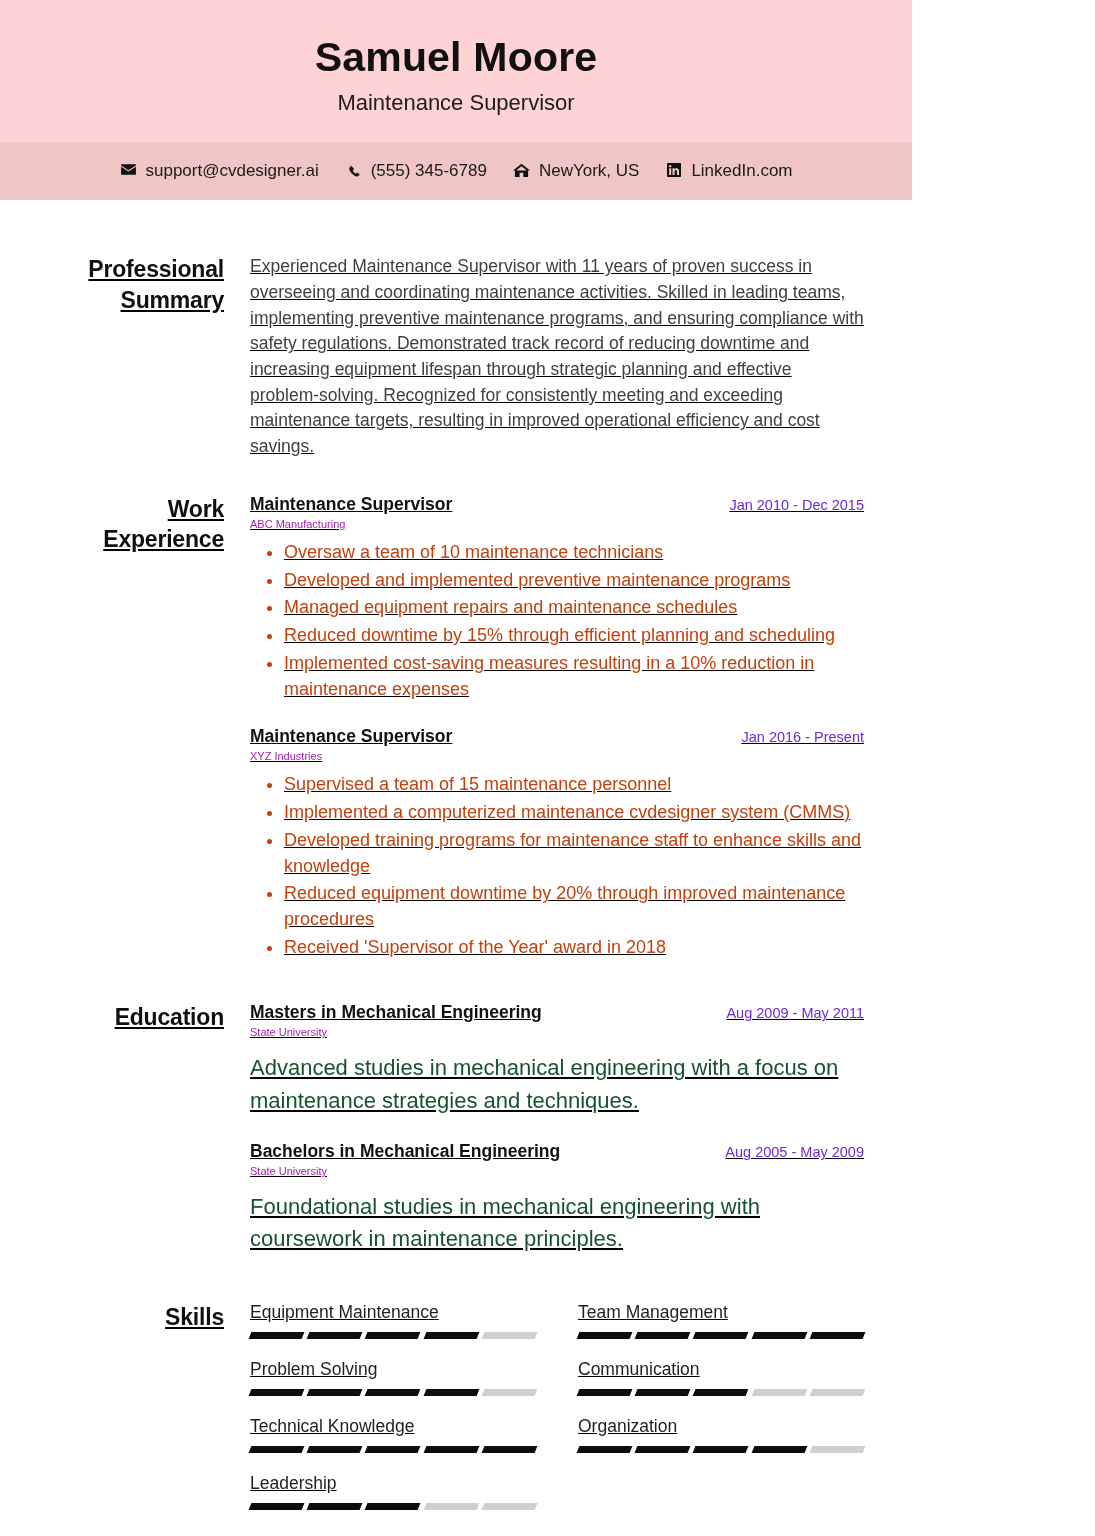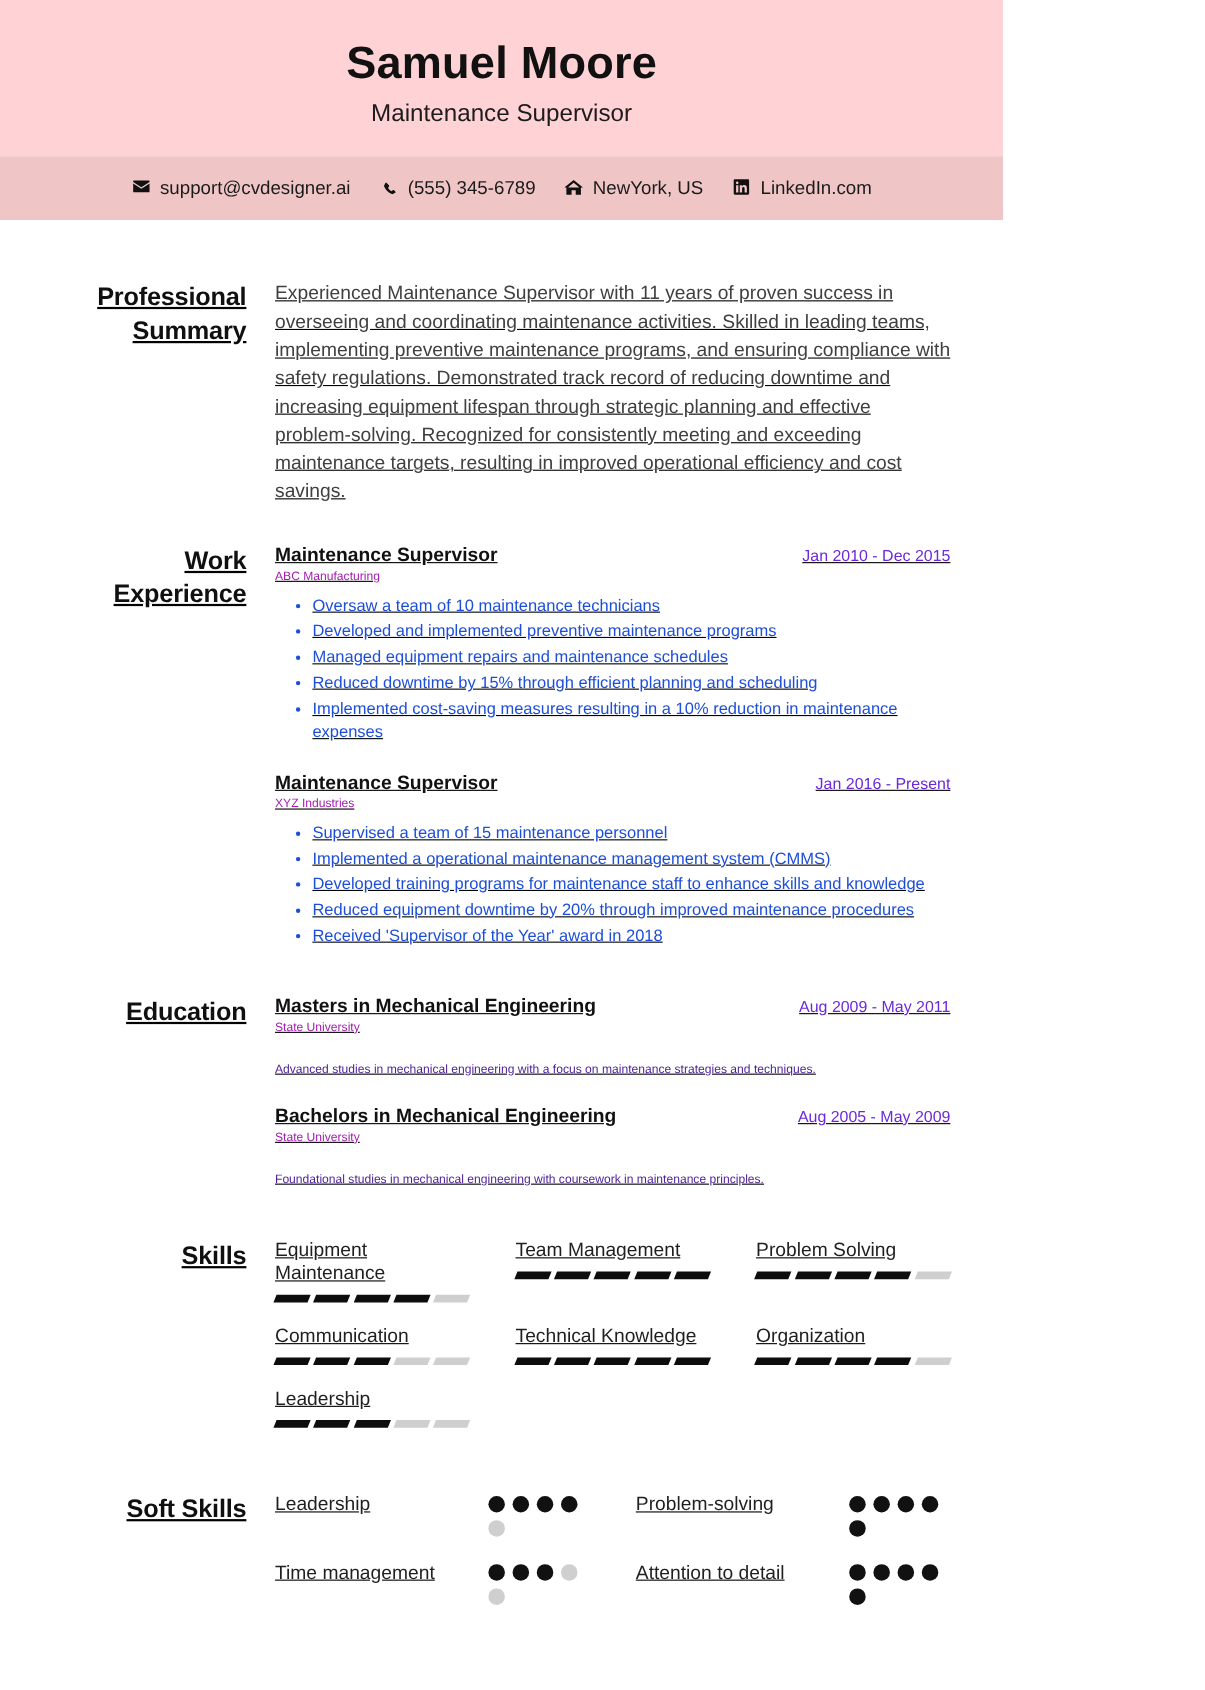--- a/index.html
+++ b/index.html
@@ -112,41 +112,41 @@
     color: #6d28d9;
     white-space: nowrap;
     flex: 0 0 auto;
   }
   .entry-sub {
     font-size: 11px;
     color: #a21caf;
     margin-top: 3px;
   }
   .entry-desc {
-    font-size: 11px;
-    color: #4c1d95;
+    font-size: 22px;
+    color: #14532d;
     line-height: 1.47;
-    margin-top: 24px;
+    margin-top: 14px;
   }
   ul.bullets {
     margin: 10px 0 0 0;
     padding-left: 34px;
     list-style: disc;
   }
   ul.bullets li {
-    font-size: 15px;
-    color: #1d4ed8;
+    font-size: 18px;
+    color: #c2410c;
     line-height: 1.43;
     margin-bottom: 2px;
   }
 
   
   .skills-grid {
     display: grid;
-    grid-template-columns: 1fr 1fr 1fr;
+    grid-template-columns: 1fr 1fr;
     column-gap: 42px;
     row-gap: 0;
   }
   .skill-item { margin-bottom: 20px; }
   .skill-name {
     font-size: 17.5px;
     color: #1f1f1f;
     margin-bottom: 9px;
   }
   .skill-bar {
@@ -275,21 +275,21 @@
             </ul>
           </div>
           <div class="entry">
             <div class="entry-top">
               <div class="entry-title">Maintenance Supervisor</div>
               <div class="entry-date">Jan 2016 - Present</div>
             </div>
             <div class="entry-sub">XYZ Industries</div>
             <ul class="bullets">
               <li>Supervised a team of 15 maintenance personnel</li>
-              <li>Implemented a operational maintenance management system (CMMS)</li>
+              <li>Implemented a computerized maintenance cvdesigner system (CMMS)</li>
               <li>Developed training programs for maintenance staff to enhance skills and knowledge</li>
               <li>Reduced equipment downtime by 20% through improved maintenance procedures</li>
               <li>Received 'Supervisor of the Year' award in 2018</li>
             </ul>
           </div>
         </div>
     </div>
 
     <div class="section sec-edu">
       <div class="sec-label">Education</div>

